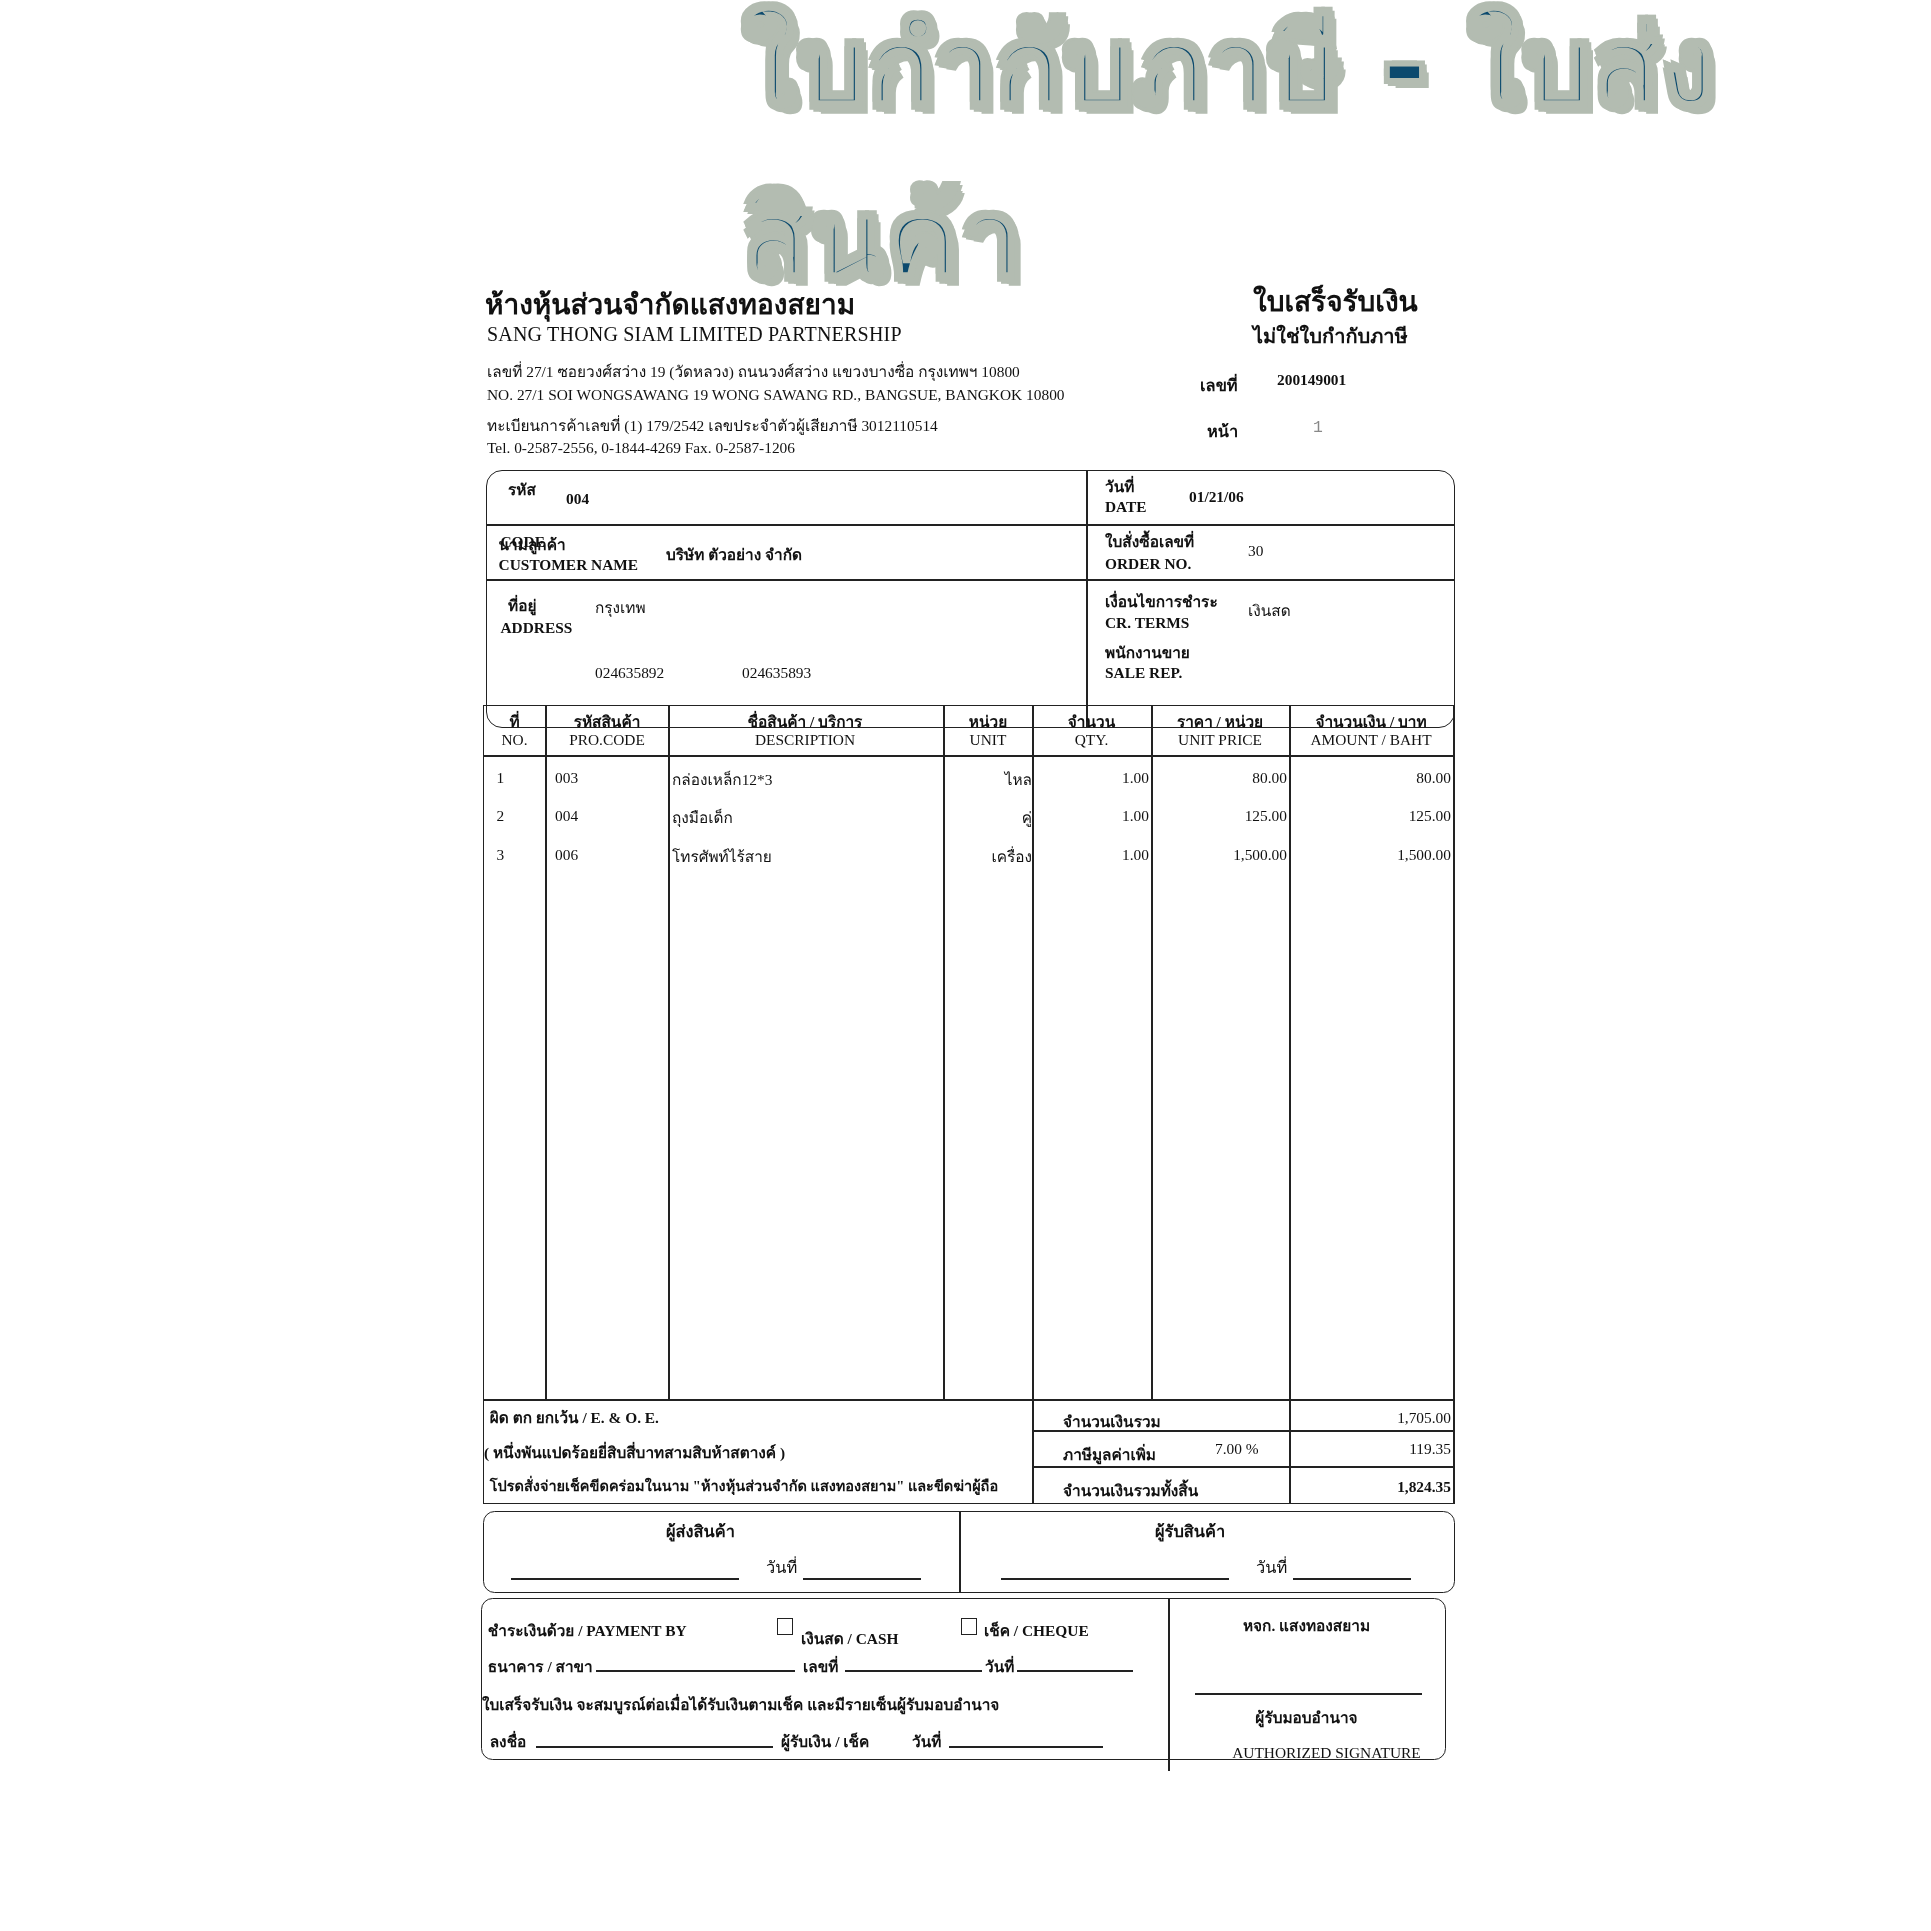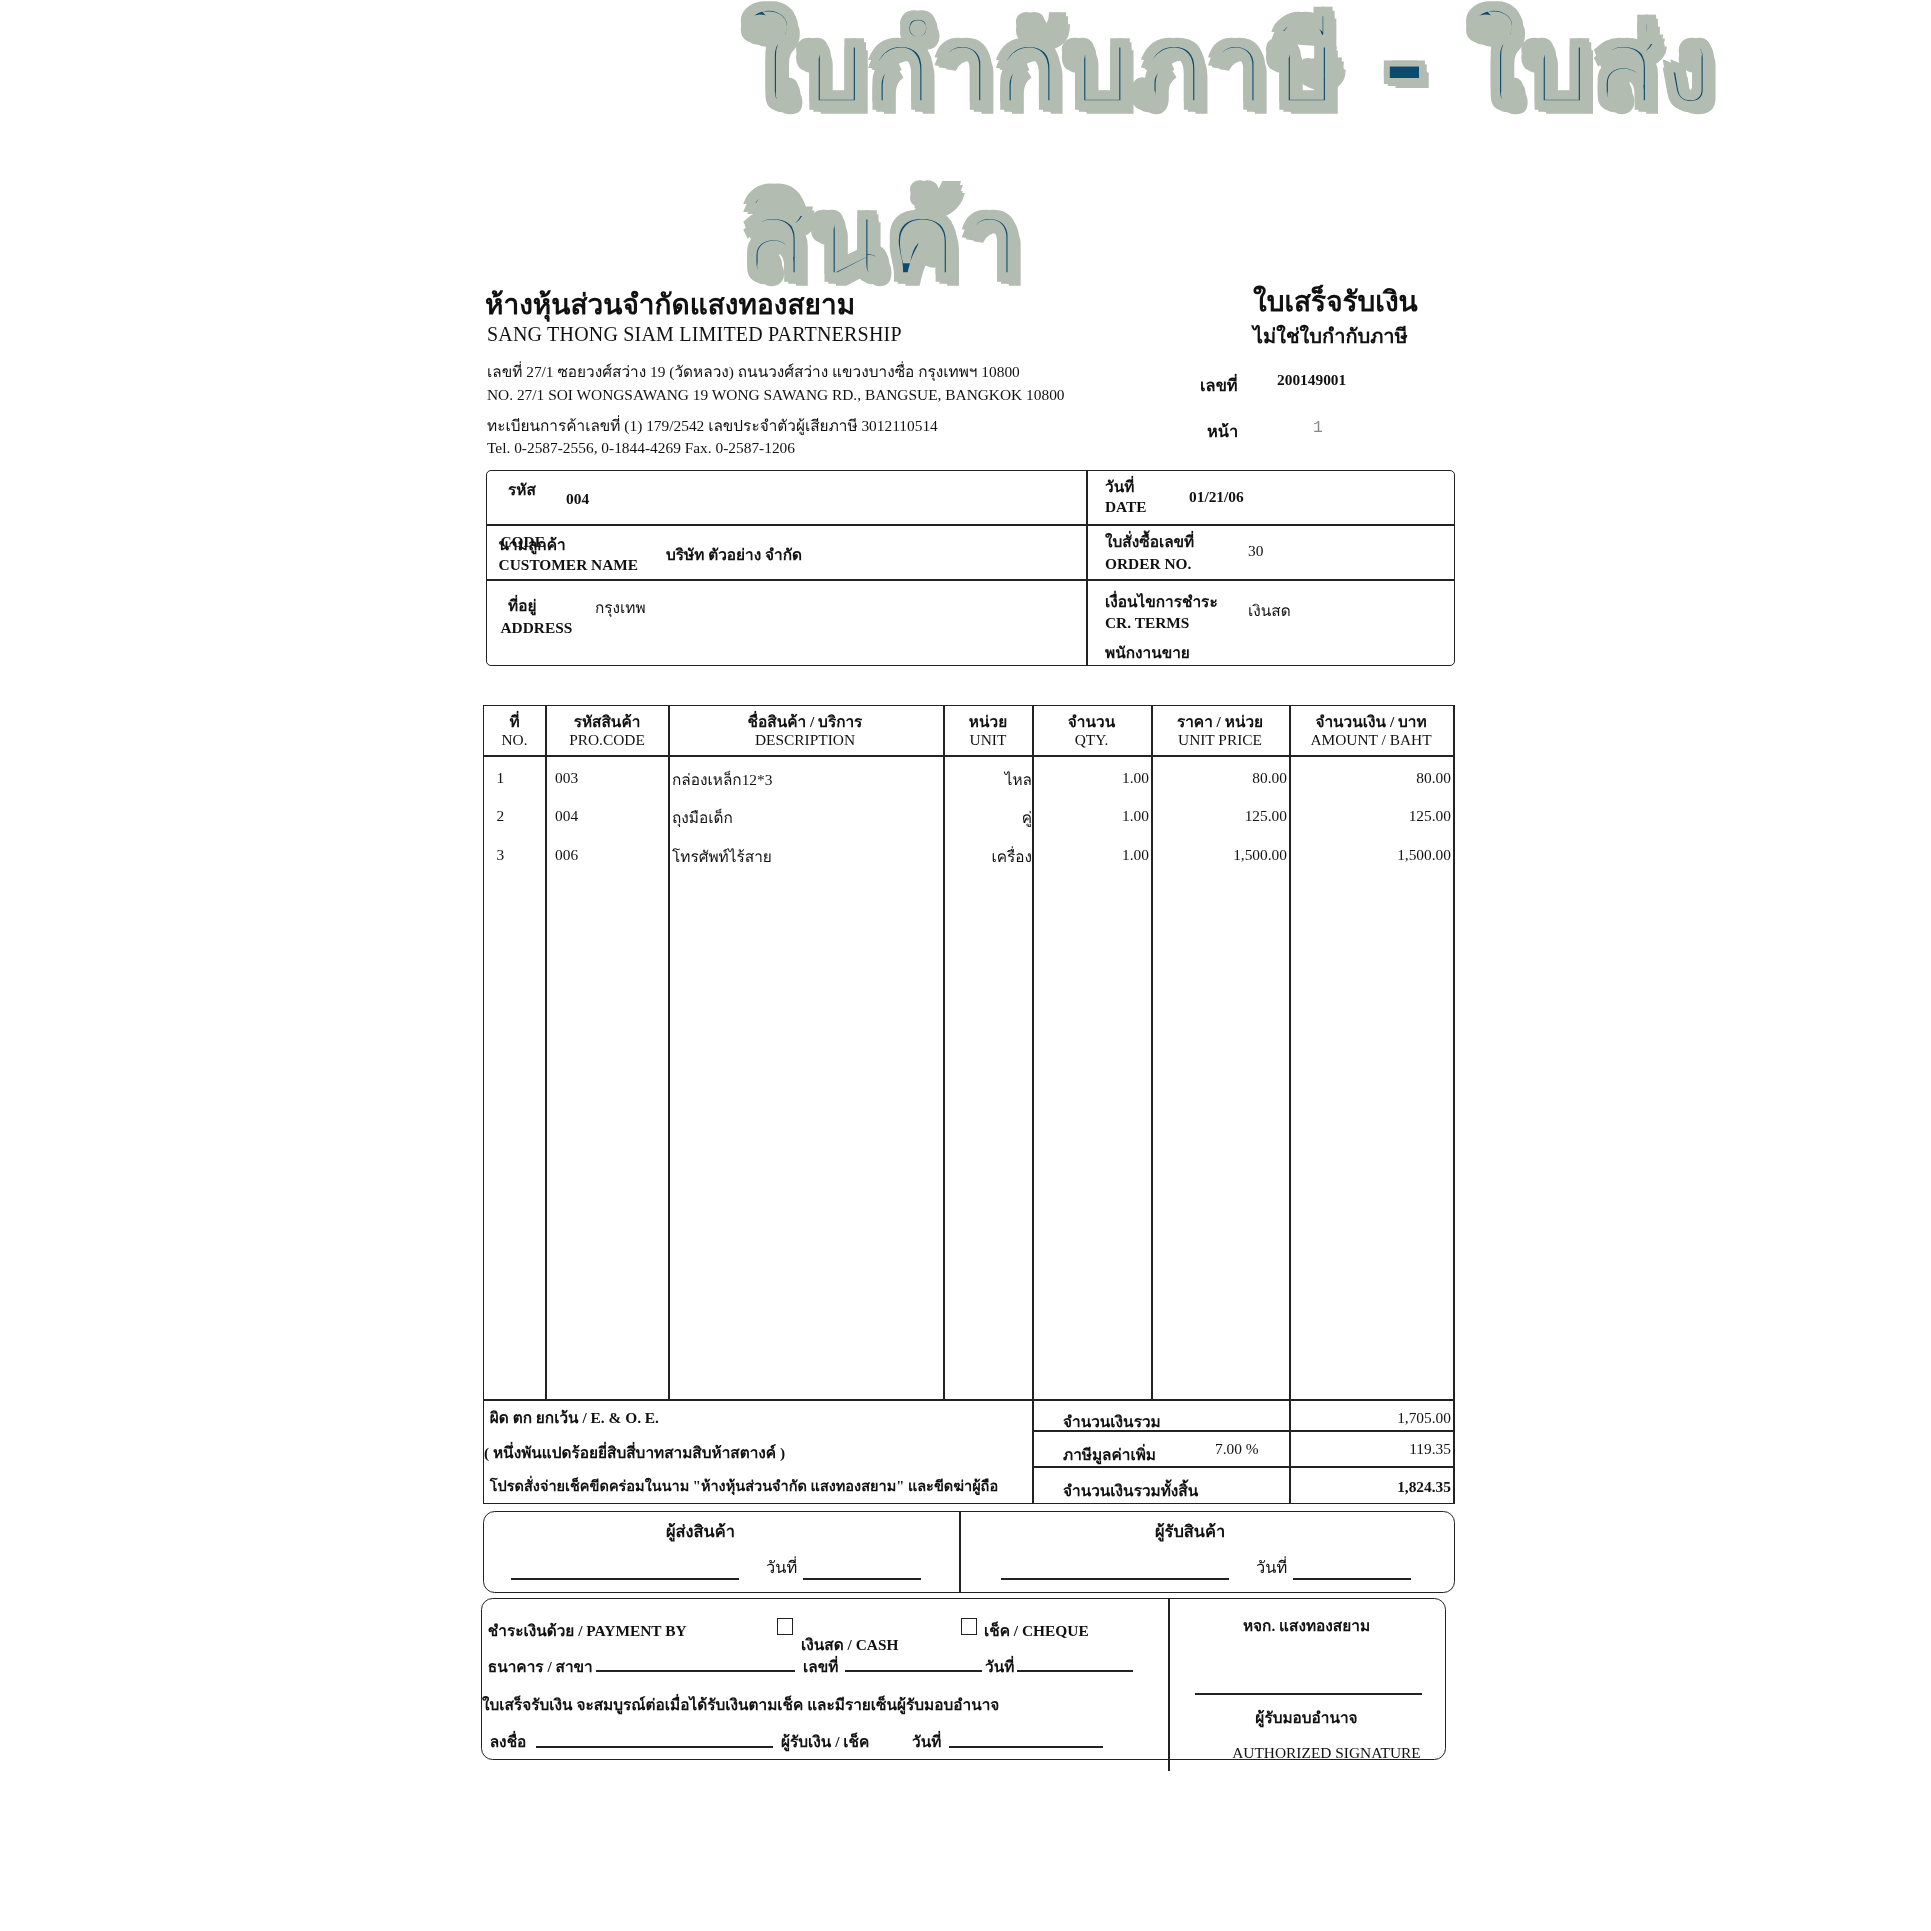--- a/index.html
+++ b/index.html
@@ -30,22 +30,22 @@
 
     .doc-title { position: absolute; left: 1253px; top: 279px; font-size: 28px; font-weight: bold; }
     .doc-subtitle { position: absolute; left: 1253px; top: 320px; font-size: 20px; font-weight: bold; }
     .docno-label { position: absolute; left: 1200px; top: 372px; font-size: 16.4px; font-weight: bold; }
     .docno-value { position: absolute; left: 1277px; top: 371px; font-size: 15.4px; font-weight: bold; }
     .page-label { position: absolute; left: 1207px; top: 418px; font-size: 16.4px; font-weight: bold; }
     .page-value { position: absolute; left: 1313px; top: 418px; font-size: 16.4px; color: #888; font-family: "Liberation Mono", monospace; }
 
     
     .info-box {
-      position: absolute; left: 486px; top: 470px; width: 969px; height: 196px;
-      border: 1.9px solid #222; border-radius: 5px; overflow: hidden;
+      position: absolute; left: 486px; top: 470px; width: 969px; height: 258px;
+      border: 1.9px solid #222; border-radius: 16px; overflow: hidden;
     }
     .info-divider { position: absolute; left: 599px; top: 0; width: 1.9px; height: 100%; background: #222; }
     .info-hline { position: absolute; height: 1.9px; background: #222; }
     .lbl { position: absolute; font-size: 15.4px; font-weight: bold; line-height: 18.3px; }
     .val { position: absolute; font-size: 15.4px; }
     .valb { position: absolute; font-size: 15.4px; font-weight: bold; }
 
     
     .items {
       position: absolute; left: 483px; top: 705px; width: 972px; height: 799px;
@@ -230,21 +230,21 @@
   <div class="line" style="left:517px; top:66px; width:228px;"></div>
   <div class="date-lbl" style="left:772px; top:42px;">วันที่</div>
   <div class="line" style="left:809px; top:66px; width:118px;"></div>
 </div>
 
 <div class="pay-box">
   <div class="mid"></div>
 
   <div class="pay-text" style="left:5.8px; top:19.3px;">ชำระเงินด้วย / PAYMENT  BY</div>
   <div class="chk" style="left:295px; top:19.3px;"></div>
-  <div class="pay-text" style="left:319px; top:33px;">เงินสด / CASH</div>
+  <div class="pay-text" style="left:319px; top:27px;">เงินสด / CASH</div>
   <div class="chk" style="left:479px; top:19.3px;"></div>
   <div class="pay-text" style="left:502px; top:19.3px;">เช็ค / CHEQUE</div>
 
   <div class="pay-text" style="left:5.8px; top:55px;">ธนาคาร / สาขา</div>
   <div class="line" style="left:114px; top:71px; width:199px;"></div>
   <div class="pay-text" style="left:321px; top:55px;">เลขที่</div>
   <div class="line" style="left:363px; top:71px; width:137px;"></div>
   <div class="pay-text" style="left:503px; top:55px;">วันที่</div>
   <div class="line" style="left:535px; top:71px; width:116px;"></div>
 

